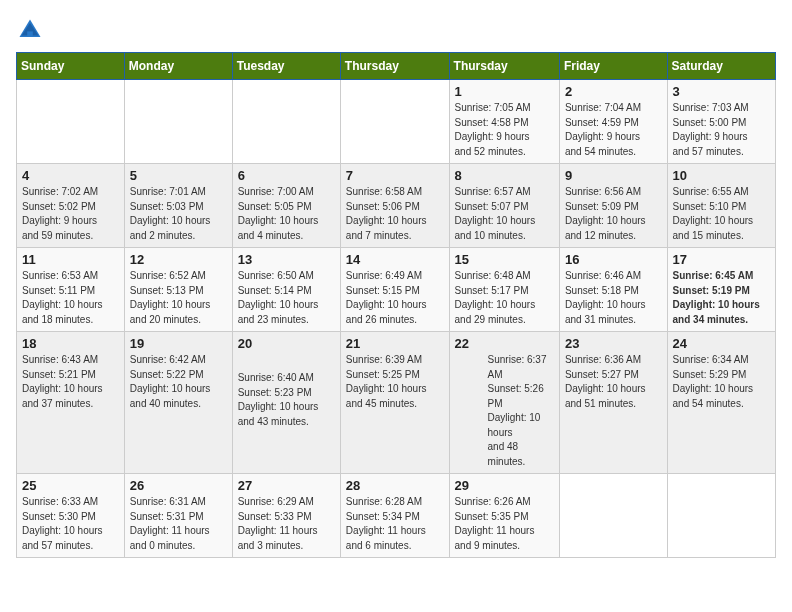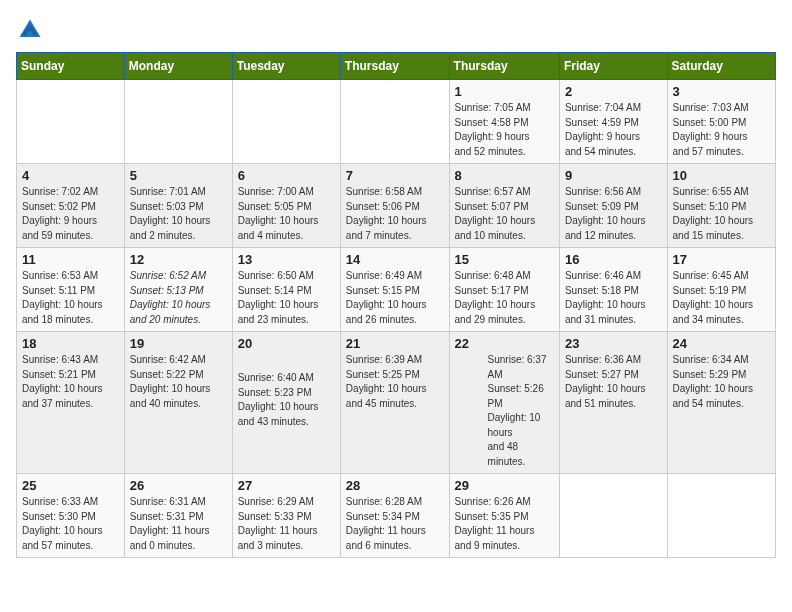--- a/index.html
+++ b/index.html
@@ -203,21 +203,21 @@
       <tr>
         <td>
           <span class="day-number">11</span>
           <div class="day-info" style="white-space: pre-line;">Sunrise: 6:53 AM
 Sunset: 5:11 PM
 Daylight: 10 hours
 and 18 minutes.</div>
         </td>
         <td>
           <span class="day-number">12</span>
-          <div class="day-info" style="white-space: pre-line; font-style: italic;">Sunrise: 6:52 AM
+          <div class="day-info" style="white-space: pre-line;">Sunrise: 6:52 AM
 Sunset: 5:13 PM
 Daylight: 10 hours
 and 20 minutes.</div>
         </td>
         <td>
           <span class="day-number">13</span>
           <div class="day-info" style="white-space: pre-line;">Sunrise: 6:50 AM
 Sunset: 5:14 PM
 Daylight: 10 hours
 and 23 minutes.</div>
@@ -238,21 +238,21 @@
         </td>
         <td>
           <span class="day-number">16</span>
           <div class="day-info" style="white-space: pre-line;">Sunrise: 6:46 AM
 Sunset: 5:18 PM
 Daylight: 10 hours
 and 31 minutes.</div>
         </td>
         <td>
           <span class="day-number">17</span>
-          <div class="day-info" style="white-space: pre-line;">Sunrise: 6:45 AM
+          <div class="day-info" style="white-space: pre-line; font-weight: bold;">Sunrise: 6:45 AM
 Sunset: 5:19 PM
 Daylight: 10 hours
 and 34 minutes.</div>
         </td>
       </tr>
       <tr>
         <td>
           <span class="day-number">18</span>
           <div class="day-info" style="white-space: pre-line;">Sunrise: 6:43 AM
 Sunset: 5:21 PM

